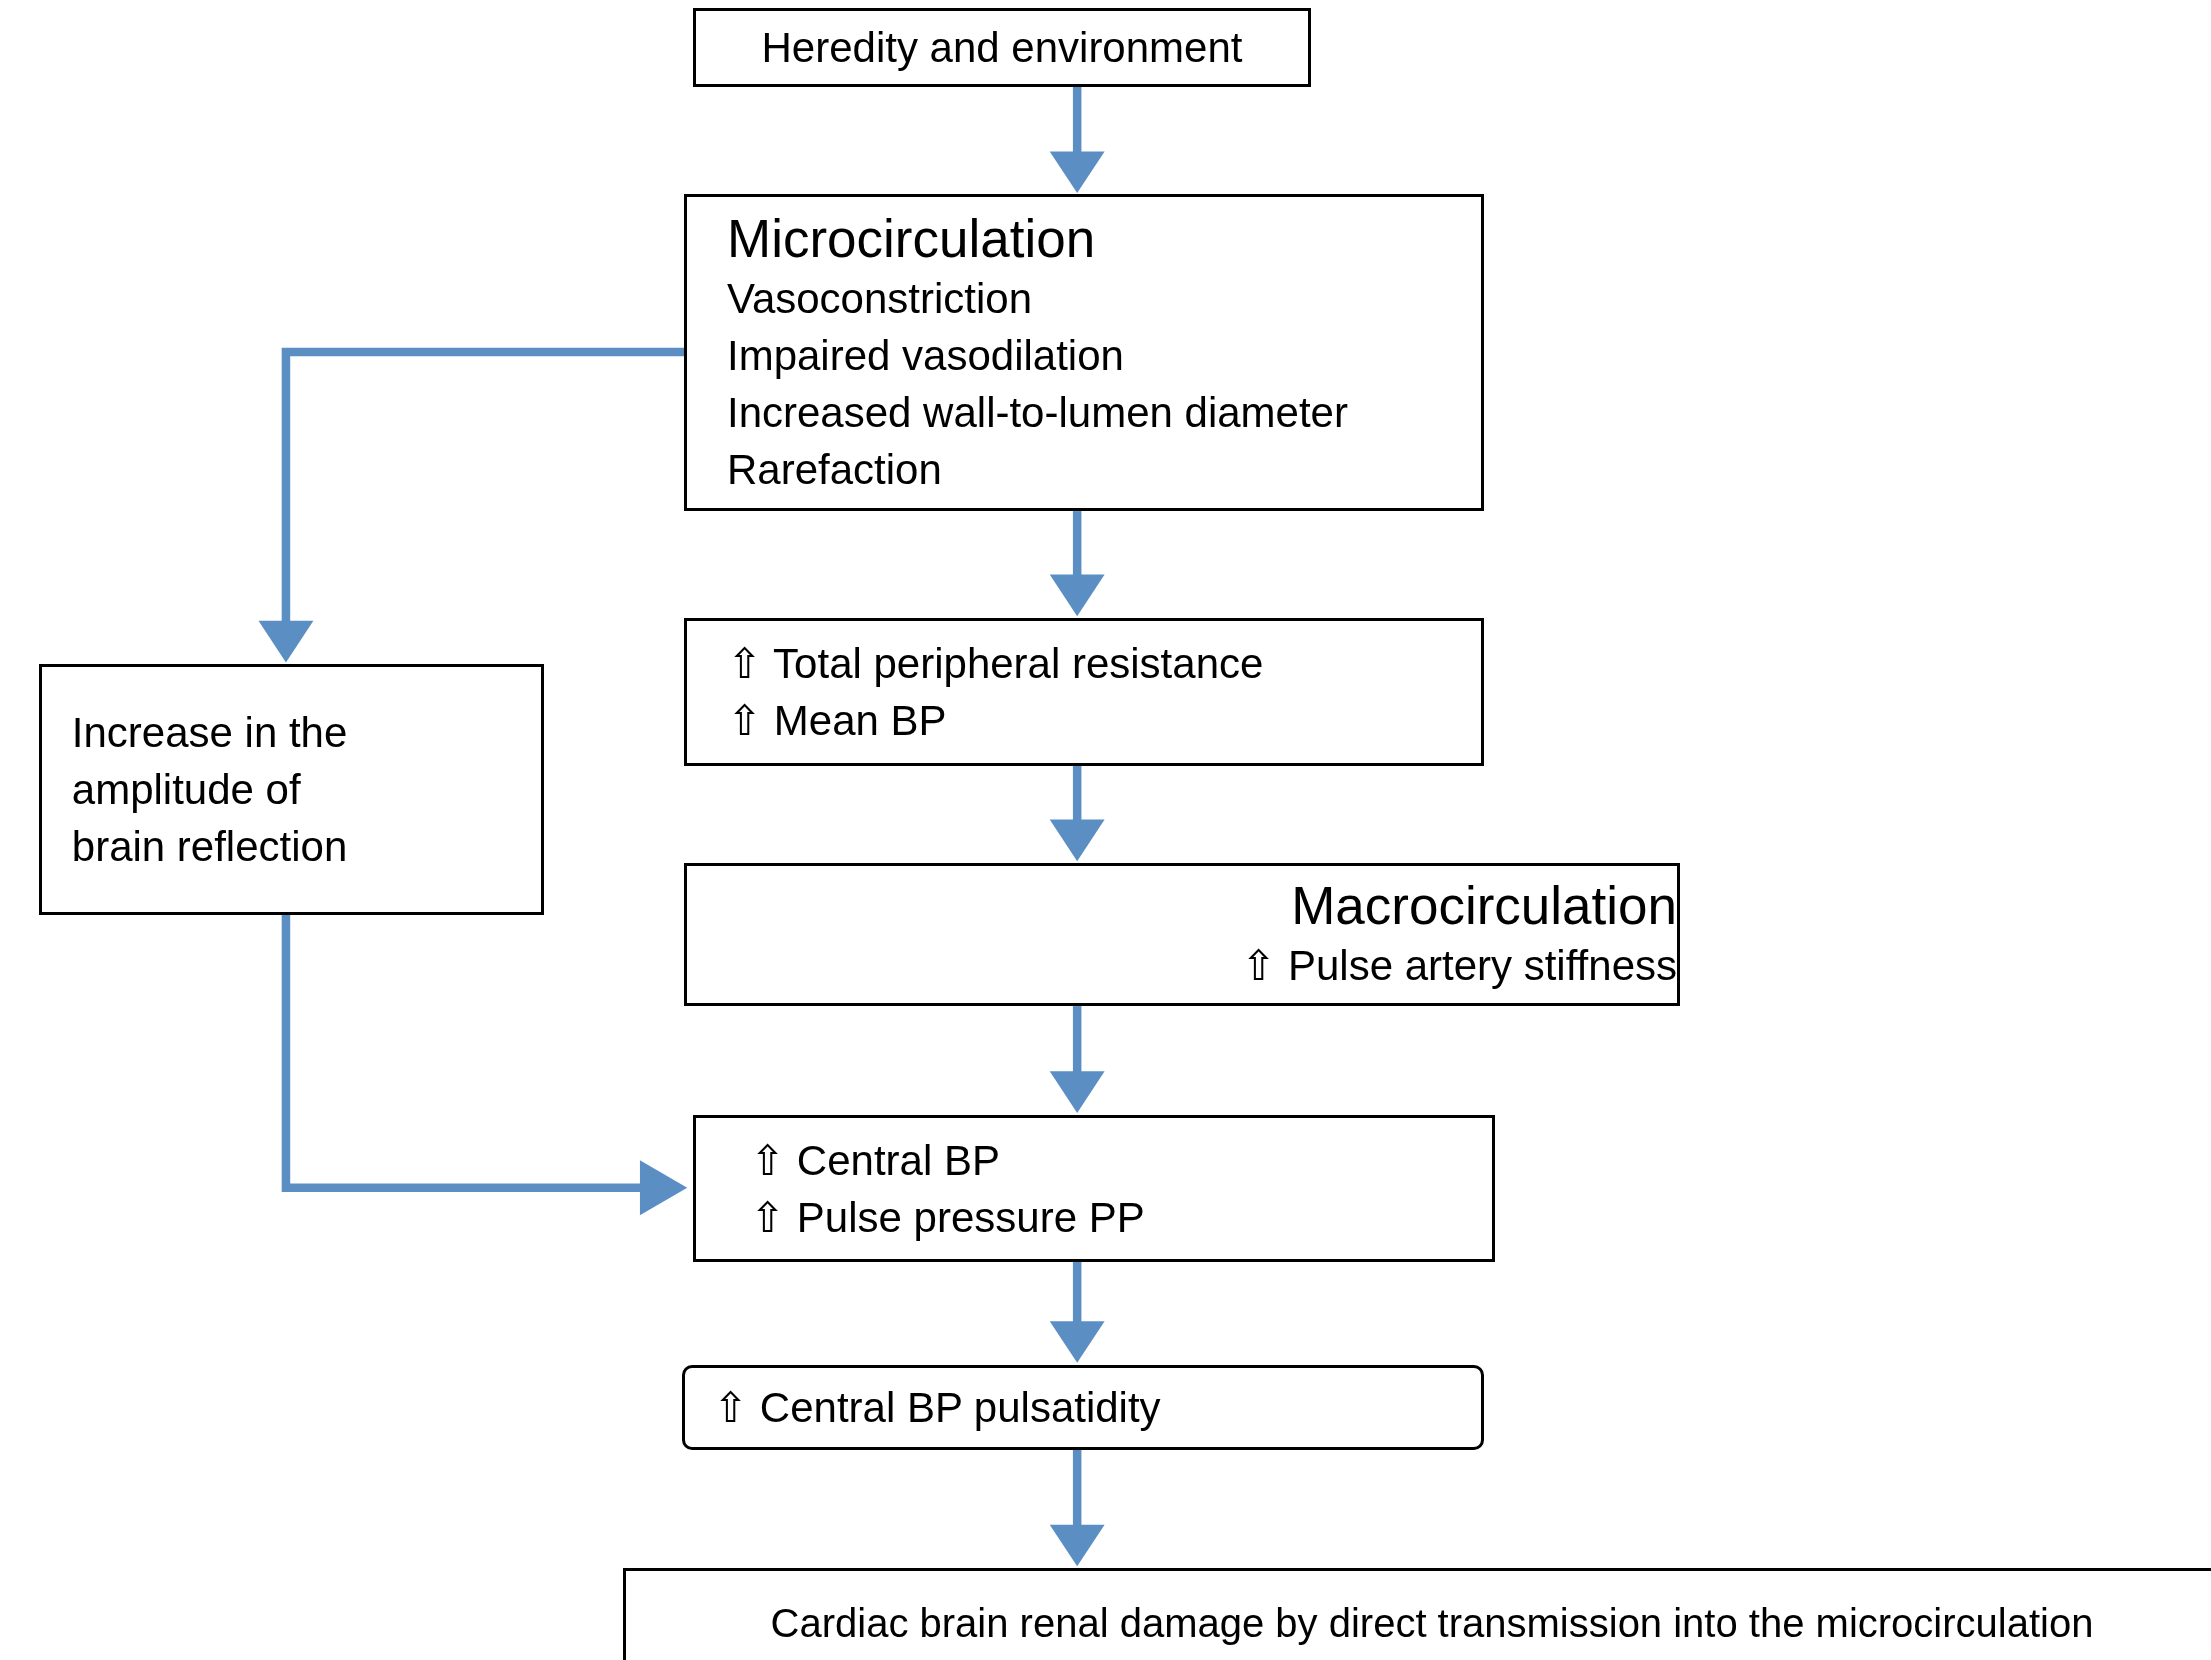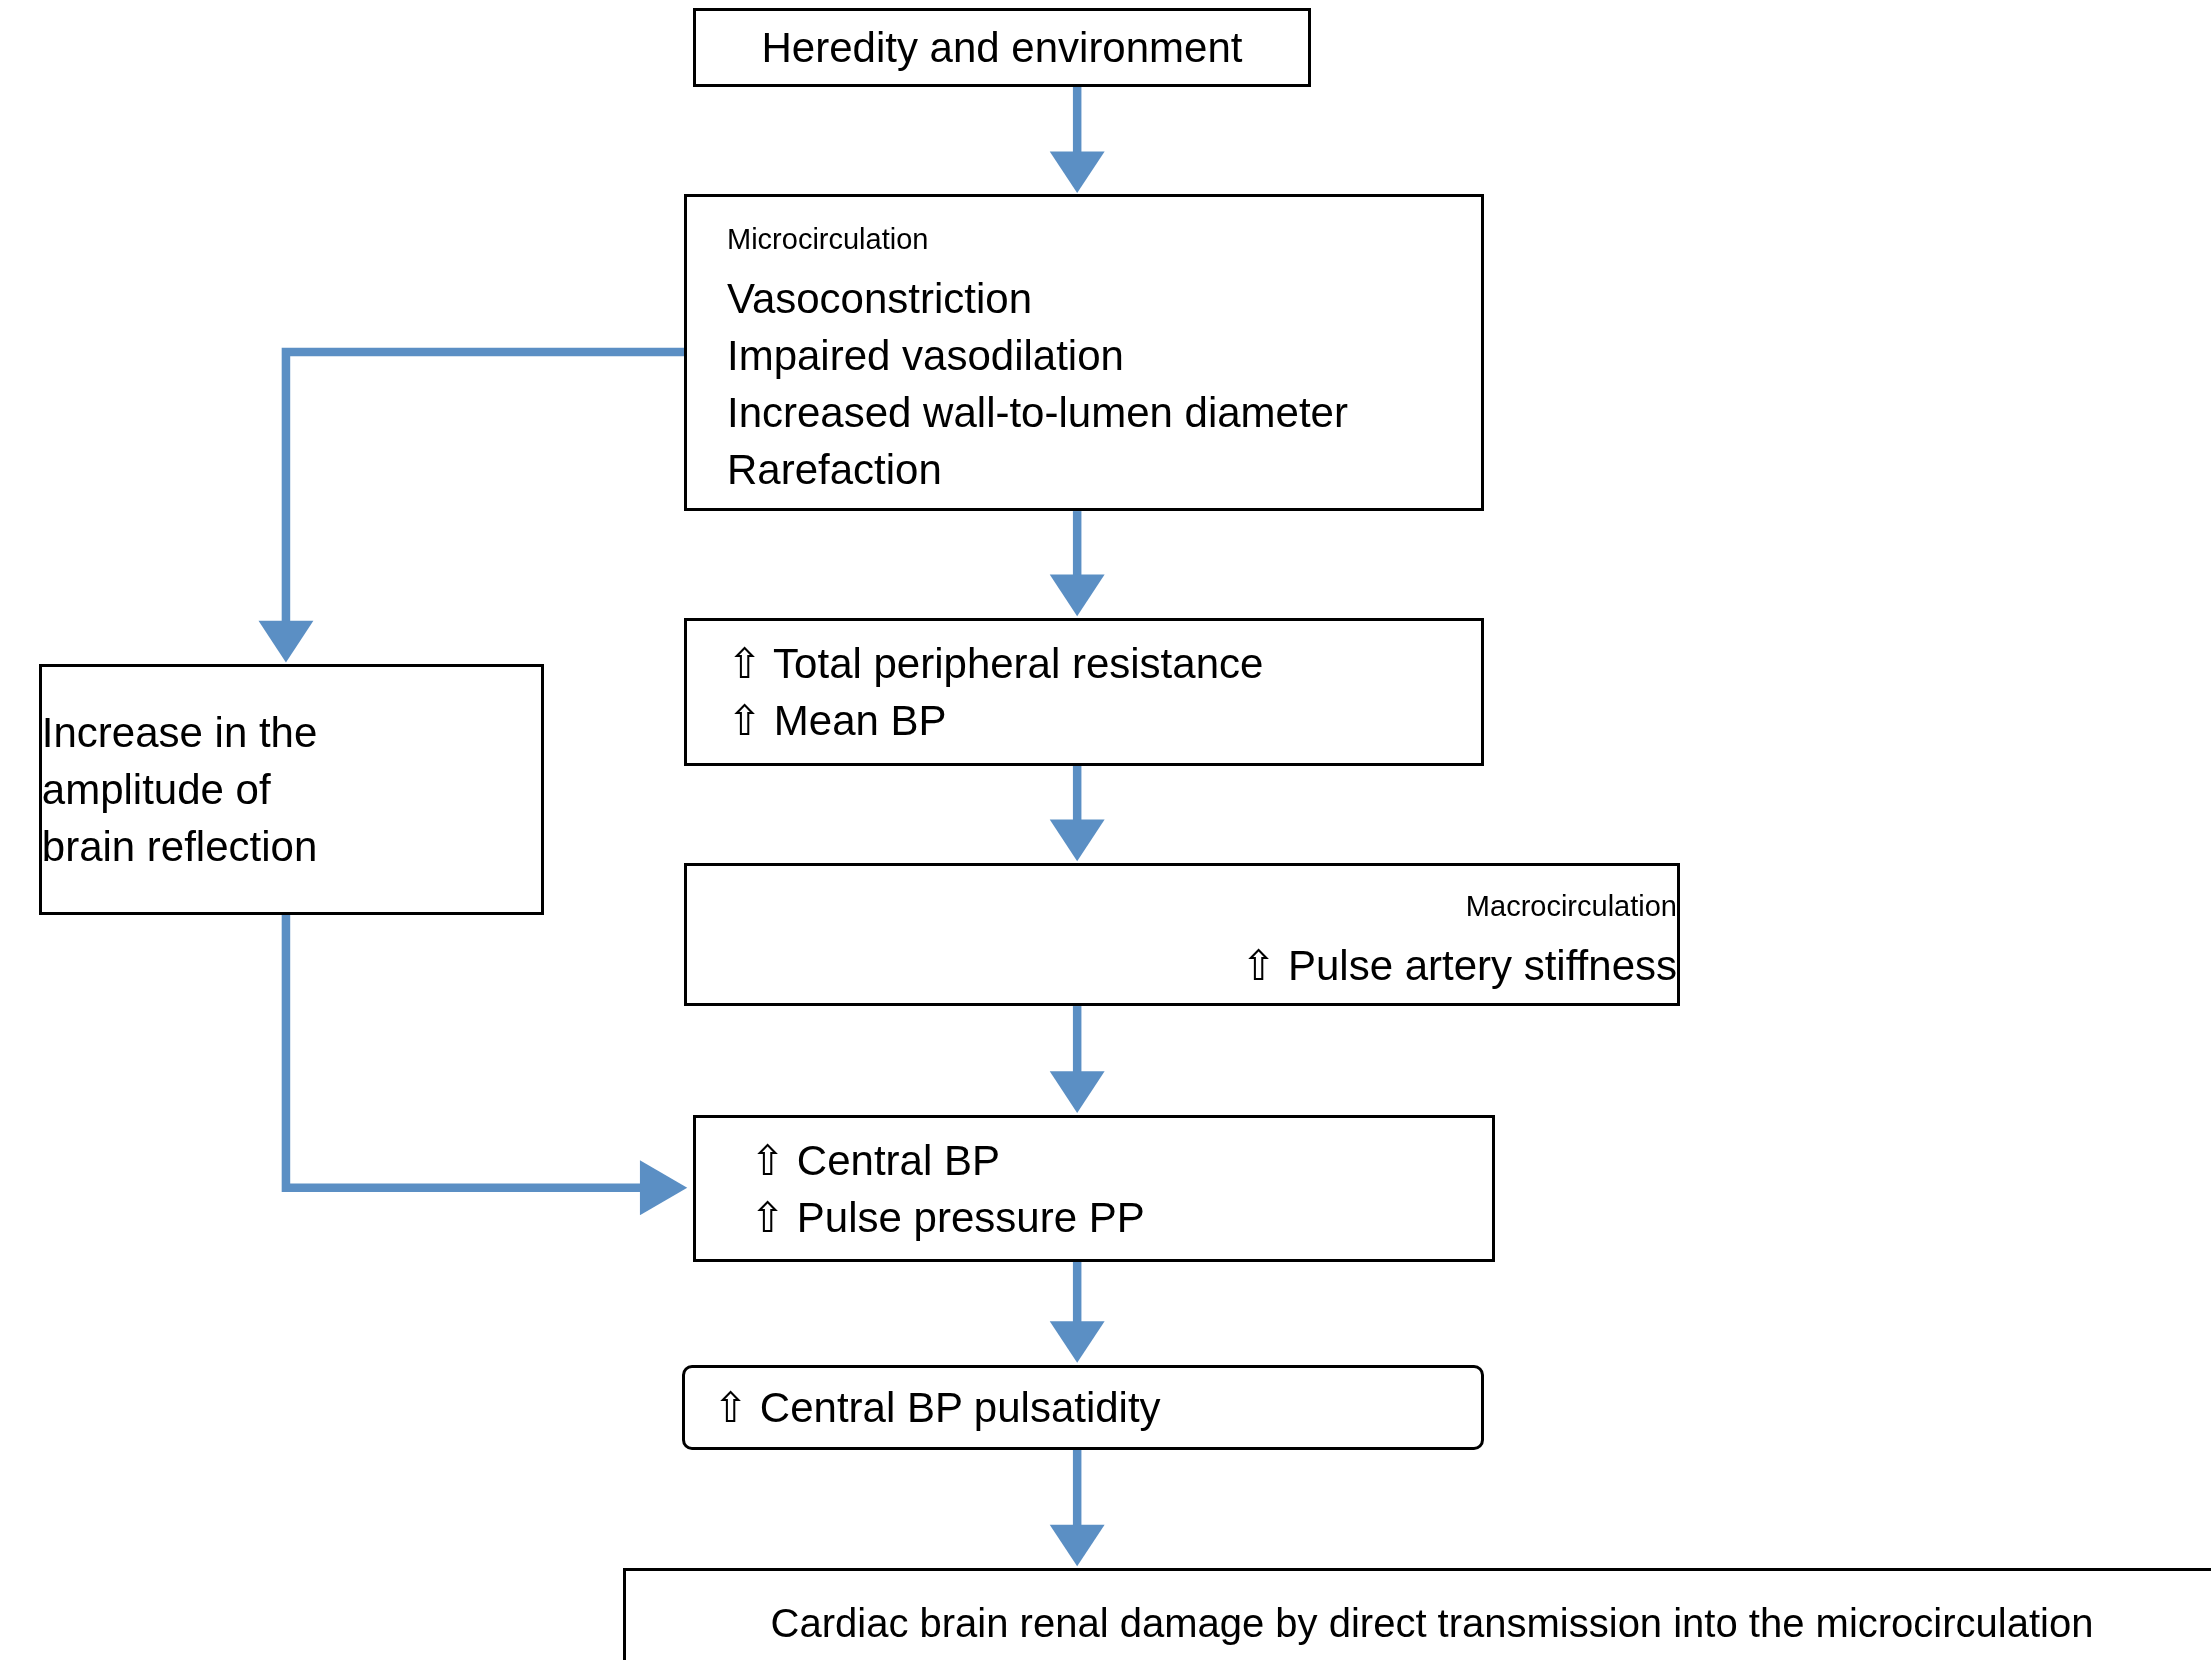--- a/index.html
+++ b/index.html
@@ -23,29 +23,29 @@
   .connectors line,.connectors polyline{stroke:var(--arrow);stroke-width:9;fill:none;}
   .connectors polygon{fill:var(--arrow);stroke:none;}
   .node{
     position:absolute;box-sizing:border-box;
     background:var(--boxbg);
     border:3.8px solid var(--border);
     display:flex;flex-direction:column;justify-content:center;
     font-size:42px;
   }
   .node .line{line-height:57px;white-space:nowrap;}
-  .node .title{font-size:29px;line-height:62px;}
+  .node .title{font-size:53px;line-height:62px;}
   #node-heredity{left:657px;top:7.6px;width:618px;height:79px;align-items:center;}
   #node-microcirculation{left:648px;top:194px;width:800px;height:317px;padding-left:40px;}
   #node-resistance{left:648px;top:618px;width:800px;height:148px;padding-left:40px;}
   #node-macrocirculation{left:648px;top:863px;width:996px;height:143px;padding-left:40px;align-items:flex-end;}
   #node-central-bp{left:657px;top:1115px;width:802px;height:147px;padding-left:54px;}
   #node-pulsatidity{left:646px;top:1365px;width:802px;height:85px;padding-left:28px;border-radius:10px;}
   #node-damage{left:587px;top:1568px;width:1618px;height:110px;align-items:center;font-size:40px;}
-  #node-wave-reflection{left:2.8px;top:664px;width:505px;height:251px;}
+  #node-wave-reflection{left:2.8px;top:664px;width:505px;height:251px;padding-left:30px;}
 </style>
 </head>
 <body>
 
 <div class="canvas">
 
   <svg class="connectors" width="2212" height="1661" viewBox="0 0 2337 1755">
     <g>
       <line x1="1100" y1="91" x2="1100" y2="162"></line>
       <polygon points="1071,160 1129,160 1100,204"></polygon>

